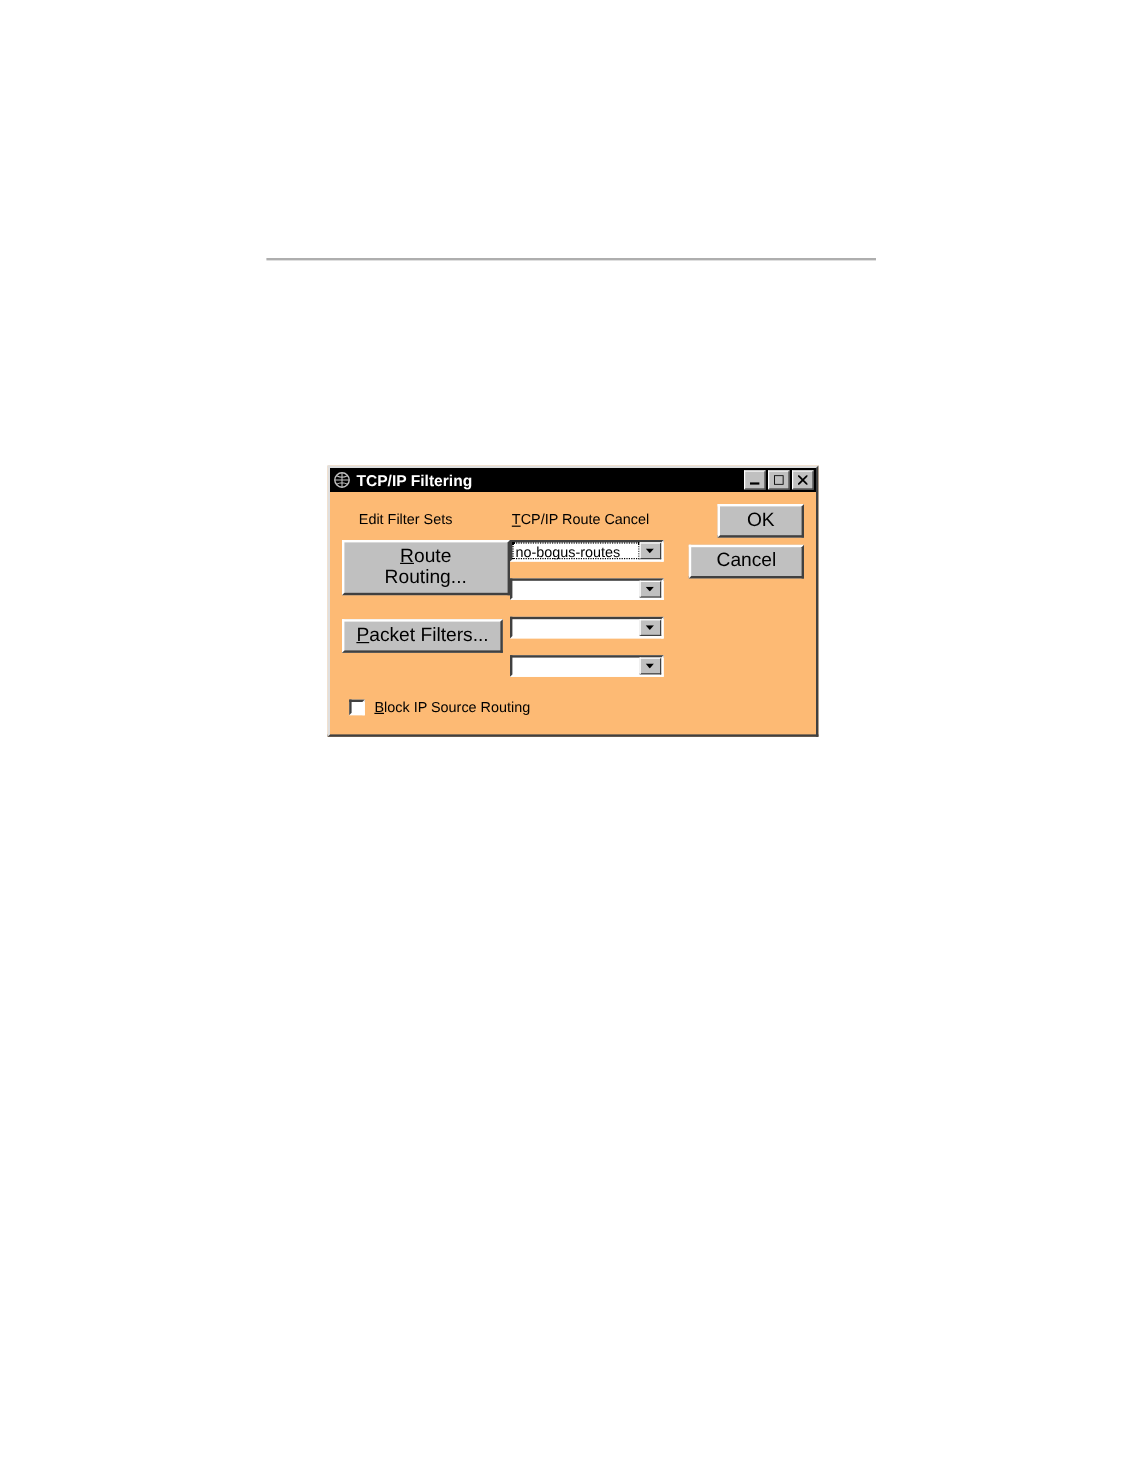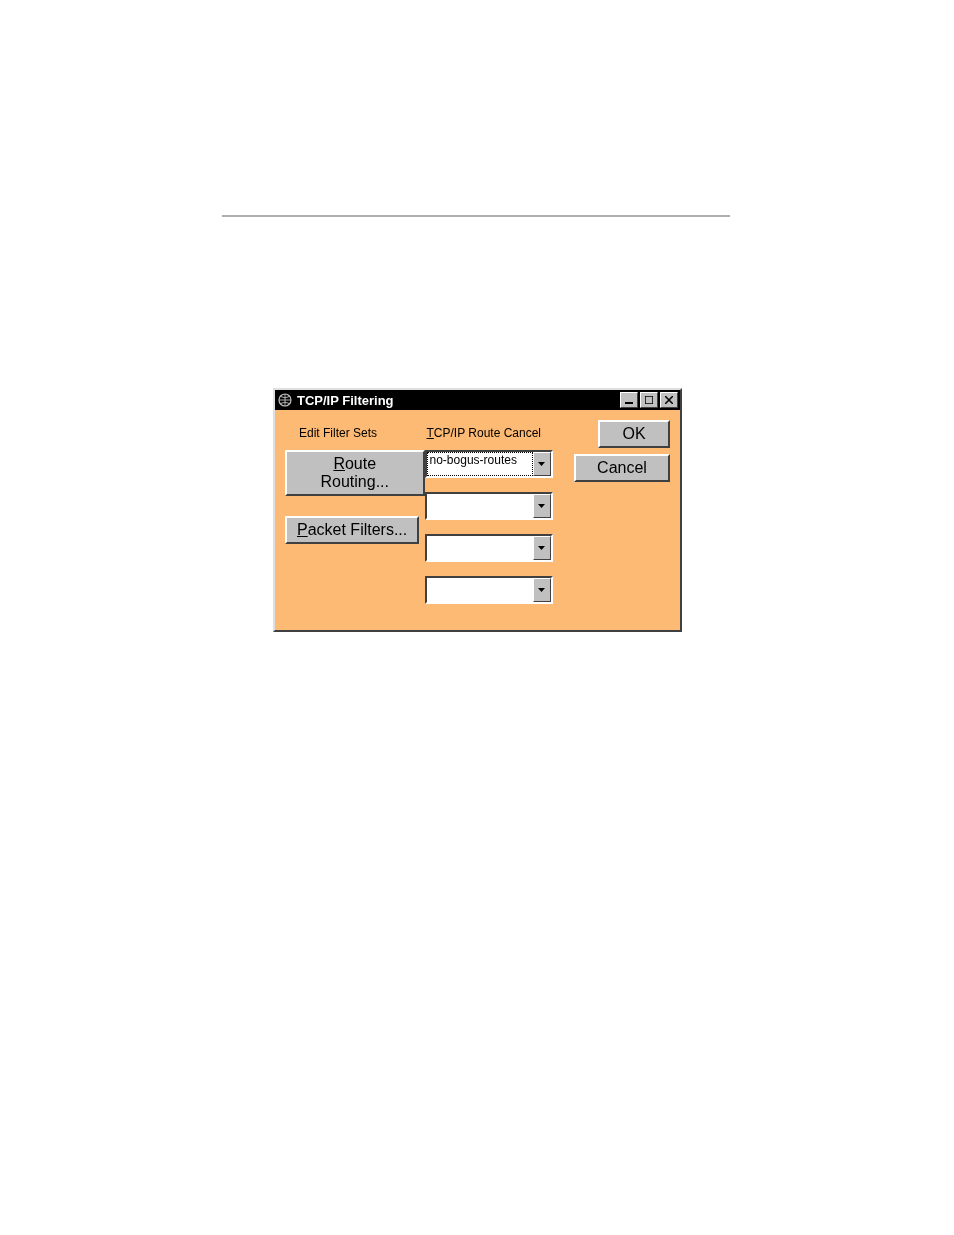--- a/index.html
+++ b/index.html
@@ -132,21 +132,21 @@
   .btn.ok    { width: 72px; margin-bottom: 6px; }
   .btn.cancel{ width: 96px; }
 
   .btn-wrap-left {
     margin: 0 0 12px 0;
   }
 
   .combo {
     display: inline-flex;
     width: 128px;
-    height: 28px;
+    height: 18px;
     background: #ffffff;
     border-top: 2px solid #404040;
     border-left: 2px solid #404040;
     border-right: 2px solid #ffffff;
     border-bottom: 2px solid #ffffff;
     box-sizing: border-box;
     margin-bottom: 14px;
   }
   .combo .combo-text {
     flex: 1 1 auto;
@@ -280,16 +280,20 @@
         </div>
       </div>
 
       <div class="col-right">
         <span class="btn ok">OK</span>
         <span class="btn cancel">Cancel</span>
       </div>
 
     </div>
 
+    <div class="checkbox-row">
+      <span class="chkbox"></span>
+      <span class="chk-label"><u class="hotkey">B</u><span>lock IP Source Routing</span></span>
+    </div>
 
 
   </div>
 </div>
 
 </body></html>

